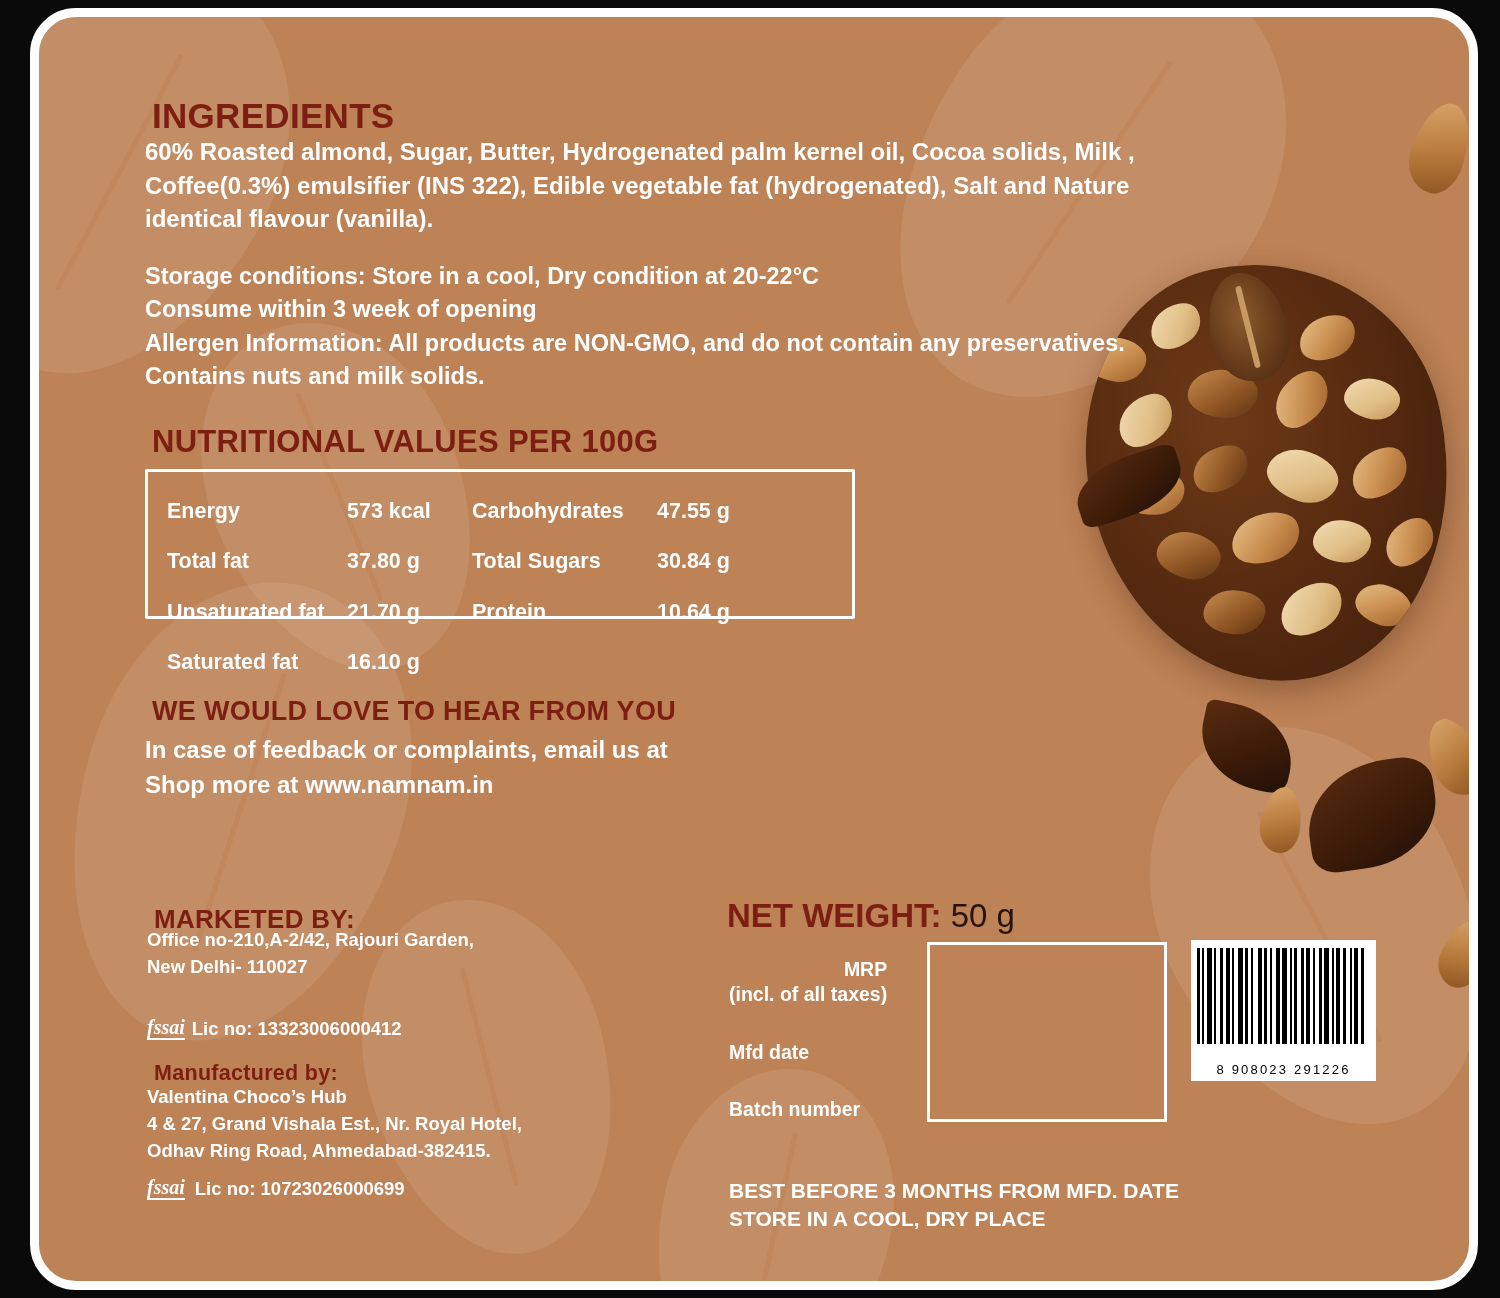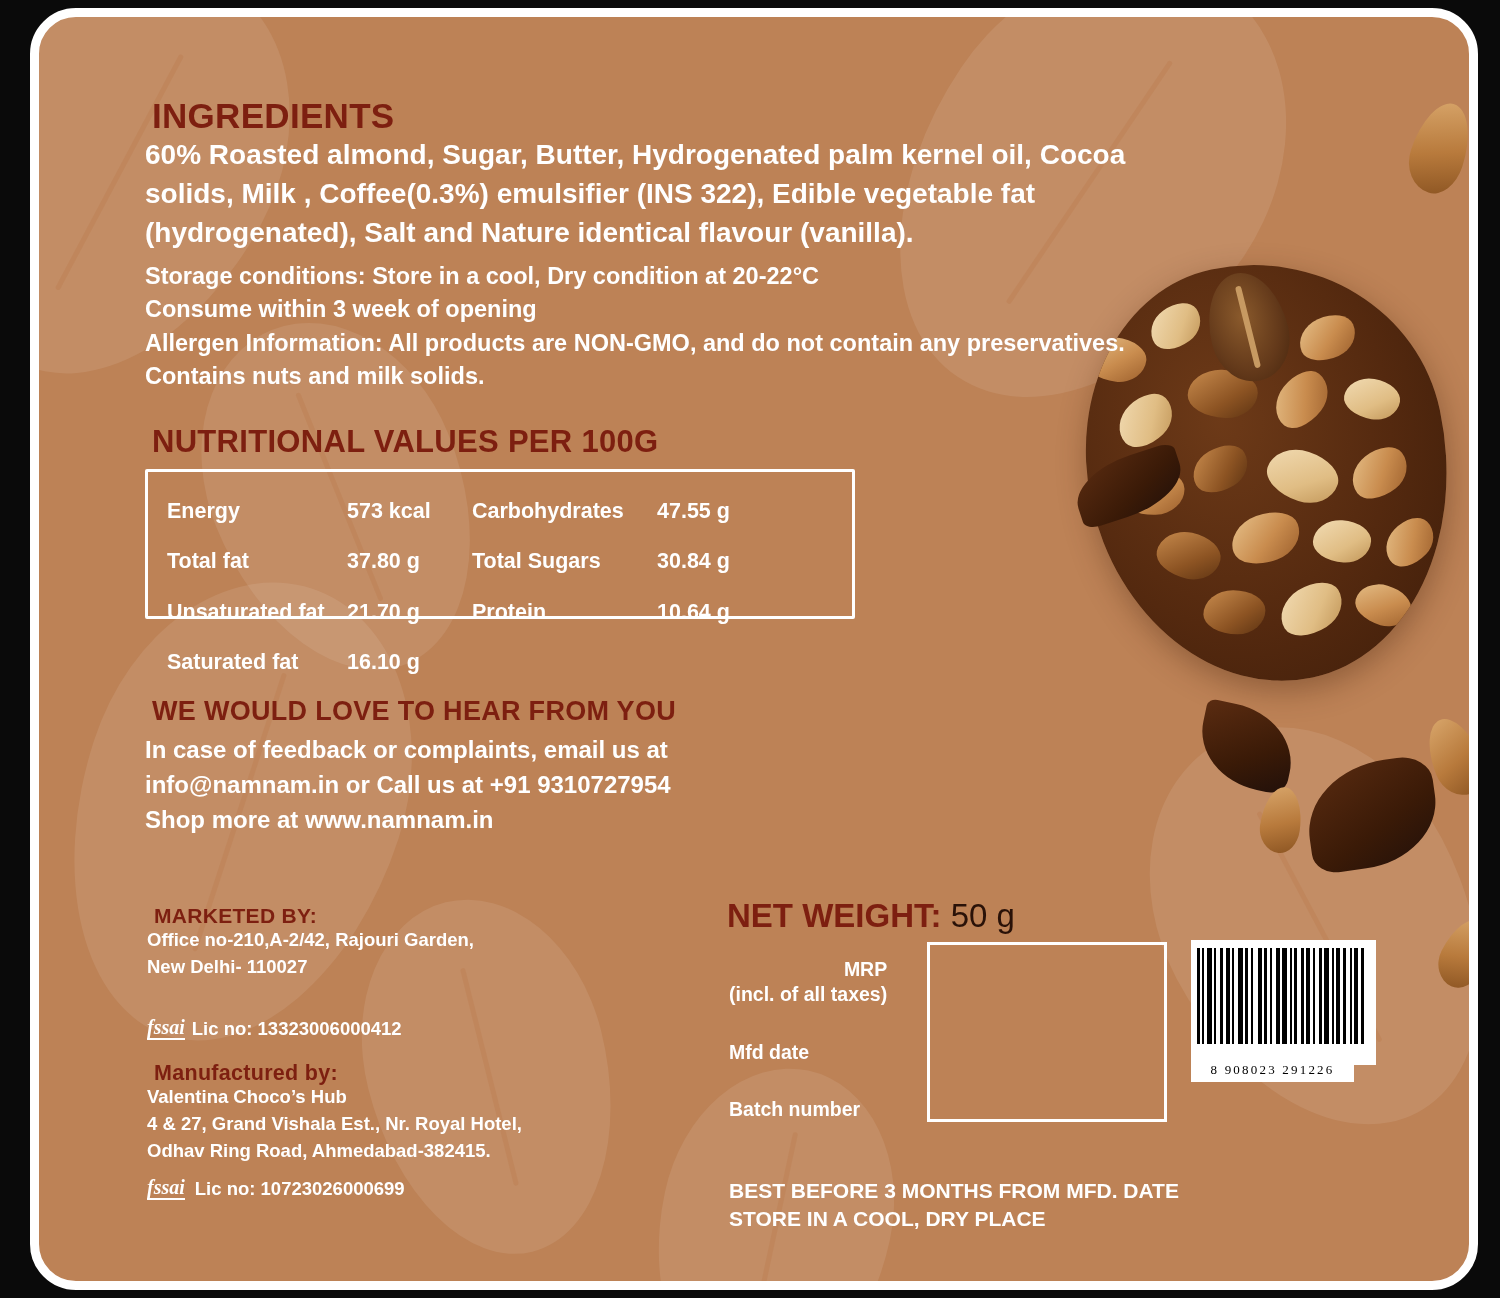--- a/index.html
+++ b/index.html
@@ -60,21 +60,21 @@
     letter-spacing: 0.3px;
     text-align: center;
   }
 
   #ingredients-title {
     position: absolute; left: 106px; top: 72px;
     font-size: 35px;
   }
   #ingredients-body {
     position: absolute; left: 106px; top: 118px; width: 990px;
-    color: #ffffff; font-size: 28px; font-weight: bold; line-height: 1.4;
+    color: #ffffff; font-size: 24px; font-weight: bold; line-height: 1.4;
   }
   #storage-body {
     position: absolute; left: 106px; top: 243px; width: 990px;
     color: #ffffff; font-size: 23.5px; font-weight: bold; line-height: 1.42;
   }
   #storage-body div { margin: 0; }
 
   #nutrition-title {
     position: absolute; left: 106px; top: 400px;
     font-size: 31px;
@@ -102,21 +102,21 @@
     position: absolute; left: 106px; top: 672px;
     font-size: 27px;
   }
   #feedback-body {
     position: absolute; left: 106px; top: 716px; width: 720px;
     color: #ffffff; font-size: 24px; font-weight: bold; line-height: 1.45;
   }
 
   #marketed-title {
     position: absolute; left: 108px; top: 880px;
-    font-size: 21px;
+    font-size: 26px;
   }
   #marketed-body {
     position: absolute; left: 108px; top: 910px;
     color: #ffffff; font-size: 18.5px; font-weight: bold; line-height: 1.45;
   }
   #fssai-1 {
     position: absolute; left: 108px; top: 1000px;
     color: #ffffff; font-size: 18.5px; font-weight: bold;
     display: flex; align-items: center; gap: 7px;
   }
@@ -165,28 +165,28 @@
   #barcode {
     position: absolute; left: 1152px; top: 923px;
     width: 185px; height: 125px;
     background: #ffffff;
     padding: 8px 6px 0 6px;
   }
   #barcode .bars { height: 96px; display: flex; align-items: stretch; gap: 0; }
   #barcode .bars i { display: block; background: #000; }
   #barcode-number {
     position: absolute; left: 1152px; top: 1044px;
-    width: 163px;
+    width: 185px;
     background: #ffffff;
     color: #000;
     font-size: 13px;
     letter-spacing: 2.2px;
     text-align: center;
     padding: 1px 0 4px 0;
-    font-family: Liberation Serif, serif;
+    font-family: Liberation Sans, sans-serif;
   }
 
   #best-before {
     position: absolute; left: 690px; top: 1160px;
     color: #ffffff; font-size: 21px; font-weight: bold; line-height: 1.35;
   }
 
   
   .art { position: absolute; pointer-events: none; }
   .cluster {
@@ -317,21 +317,20 @@
 
         <div>Saturated fat</div>
         <div>16.10 g</div>
         <div></div>
         <div></div>
       </div>
 
       <h2 class="section-title" id="feedback-title">WE WOULD LOVE TO HEAR FROM YOU</h2>
       <div id="feedback-body">
         <div>In case of feedback or complaints, email us at</div>
-        <div>info@namnam.in or Call us at +91 9310727954</div>
         <div>Shop more at www.namnam.in</div>
       </div>
 
       <h2 class="section-title" id="marketed-title">MARKETED BY:</h2>
       <div id="marketed-body">
         <div>Office no-210,A-2/42, Rajouri Garden,</div>
         <div>New Delhi- 110027</div>
       </div>
       <div id="fssai-1">
         <span class="fssai-mark">fssai</span>

